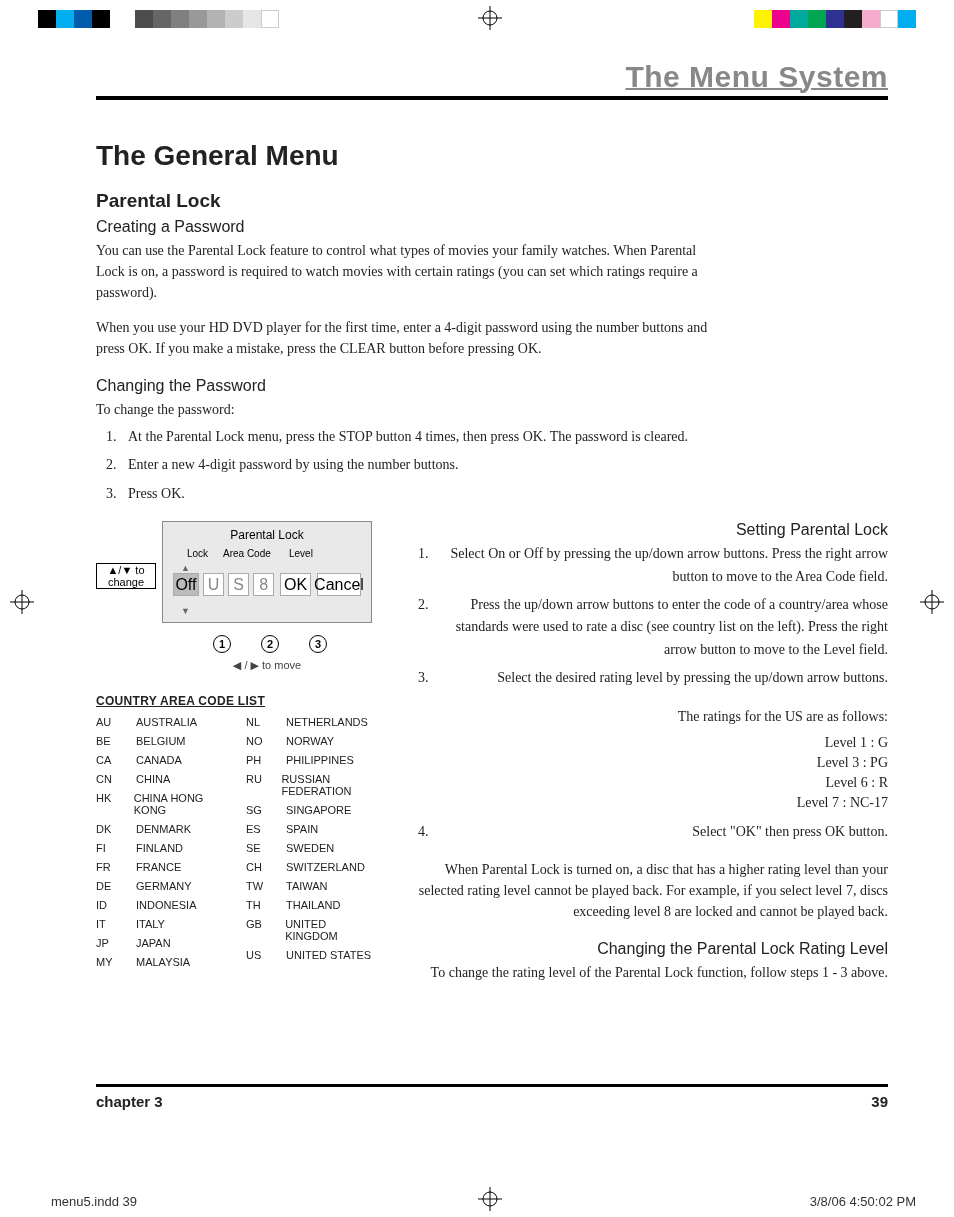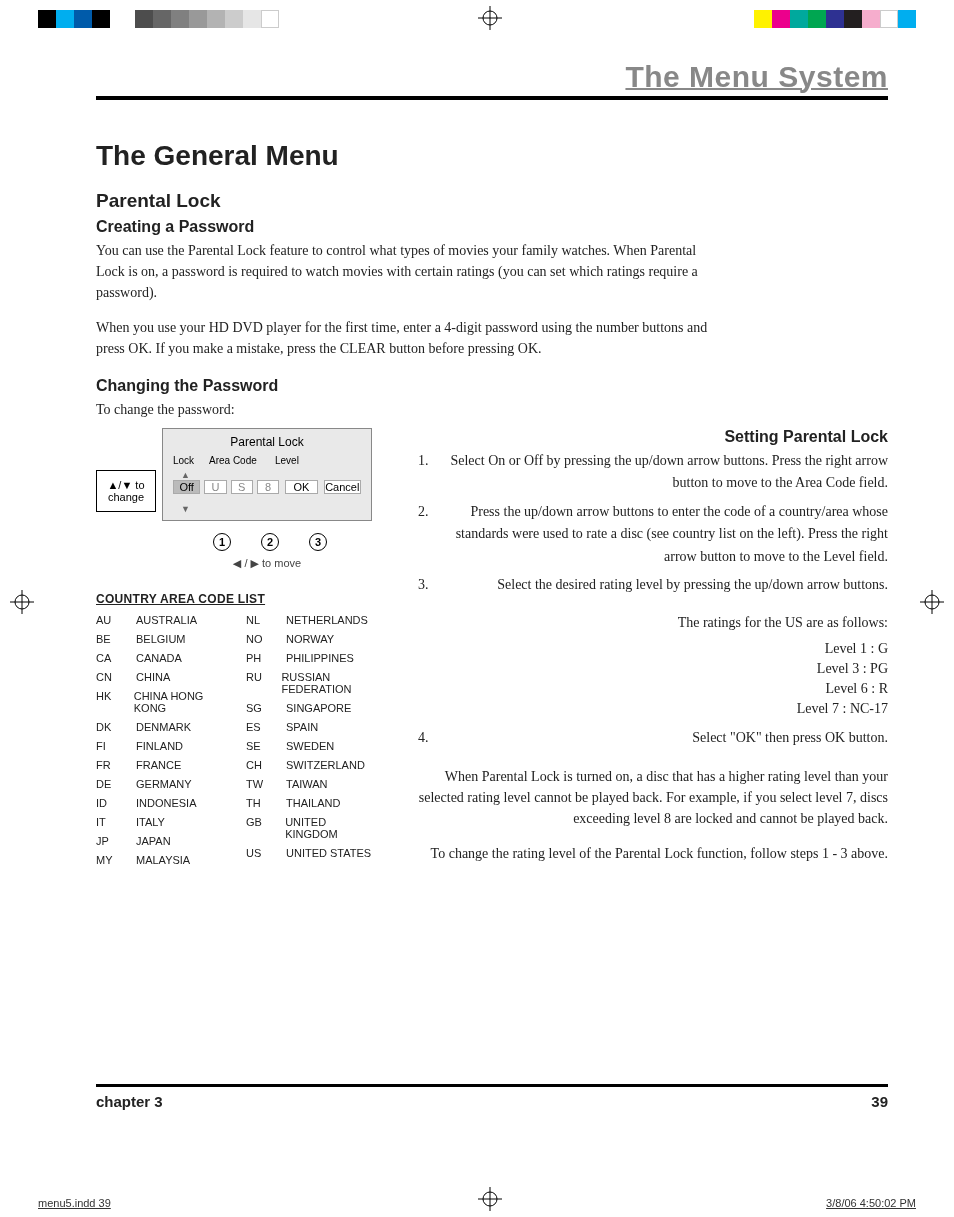--- a/index.html
+++ b/index.html
@@ -20,62 +20,62 @@
   .reg-bottom { bottom: 6px; left: 478px; }
   .reg-left { top: 590px; left: 10px; }
   .reg-right { top: 590px; right: 10px; }
 
   .page { position: absolute; top: 60px; left: 96px; width: 792px; height: 1050px; }
 
   .section-title { text-align: right; font-family: Arial, Helvetica, sans-serif; font-weight: 900; font-size: 30px; color: #888; letter-spacing: 0.5px; border-bottom: 4px solid #000; padding-bottom: 2px; margin-bottom: 40px; text-decoration: underline; text-decoration-thickness: 2px; }
 
   h1.main { font-family: Arial, Helvetica, sans-serif; font-weight: 700; font-size: 28px; margin-bottom: 18px; }
   h2.sub1 { font-family: Arial, Helvetica, sans-serif; font-weight: 700; font-size: 19px; margin-bottom: 6px; }
-  h3.sub2 { font-family: Arial, Helvetica, sans-serif; font-weight: 700; font-size: 16px; margin-bottom: 4px; }
+  h3.sub2 { font-family: Arial, Helvetica, sans-serif; font-weight: 400; font-size: 16px; margin-bottom: 4px; }
   .bodytext { font-size: 14px; line-height: 1.5; margin-bottom: 14px; max-width: 620px; }
   ol.steps { font-size: 14px; line-height: 1.6; margin-left: 24px; margin-bottom: 16px; }
   ol.steps li { padding-left: 8px; margin-bottom: 6px; }
 
   .cols { display: flex; gap: 30px; margin-top: 8px; }
   .col-left { width: 282px; }
   .col-right { flex: 1; text-align: right; }
   .col-right .bodytext, .col-right ol { max-width: none; }
   .ratings p { font-size: 14px; margin: 4px 0; }
 
   
   .osd { width: 282px; font-family: Arial, Helvetica, sans-serif; font-size: 11px; color: #000; }
-  .osd .hint { width: 60px; border: 1px solid #000; padding: 8px 4px; text-align: center; margin-top: 42px; background: #fff; }
+  .osd .hint { width: 60px; border: 1px solid #000; padding: 0 4px; text-align: center; margin-top: 42px; background: #fff; }
   .osd .row1 { display: flex; gap: 6px; align-items: flex-start; }
   .osd .panel { border: 1px solid #888; background: #e9e9e9; width: 210px; }
   .osd .panel-title { text-align: center; padding: 6px 0; font-size: 12px; }
-  .osd .labels { display: flex; padding: 0 10px 4px 10px; font-size: 10px; }
+  .osd .labels { display: flex; padding: 0 10px 4px 24px; font-size: 10px; }
   .osd .labels span:nth-child(1){ width: 36px; }
   .osd .labels span:nth-child(2){ width: 66px; }
   .osd .labels span:nth-child(3){ width: 36px; }
   .osd .fields { display: flex; padding: 0 10px 10px 10px; align-items: center; }
-  .osd .fld { border: 1px solid #aaa; background: #fff; height: 14px; display: flex; align-items: center; justify-content: center; font-size: 11px; }
+  .osd .fld { border: 1px solid #aaa; background: #fff; height: 23px; display: flex; align-items: center; justify-content: center; font-size: 16px; }
   .osd .fld.off { width: 32px; background: #bbb; }
   .osd .fld.sm { width: 26px; margin-left: 4px; color: #888; }
   .osd .btn { width: 38px; margin-left: 6px; }
   .osd .tri { font-size: 9px; color: #666; }
   .osd .circles { display: flex; justify-content: center; gap: 30px; margin: 12px 0 6px 66px; }
   .osd .circ { width: 18px; height: 18px; border: 1.5px solid #000; border-radius: 50%; display: flex; align-items: center; justify-content: center; font-size: 11px; font-weight: bold; }
   .osd .movehint { text-align: center; margin-left: 60px; font-size: 11px; color: #444; }
 
   
   .listtitle { font-family: Arial, Helvetica, sans-serif; font-weight: 700; font-size: 12px; text-decoration: underline; margin: 22px 0 8px 0; letter-spacing: 0.3px; }
   .countries { display: flex; gap: 18px; font-family: Arial, Helvetica, sans-serif; font-size: 11px; }
   .countries .colc { flex: 1; }
   .countries .item { display: flex; gap: 18px; margin-bottom: 7px; }
   .countries .code { width: 22px; }
 
   
   .chapfoot { position: absolute; bottom: 0; left: 0; right: 0; border-top: 3px solid #000; padding-top: 6px; display: flex; justify-content: space-between; font-family: Arial, Helvetica, sans-serif; font-weight: 700; font-size: 15px; }
 
-  .printfoot { position: absolute; bottom: 8px; left: 38px; right: 38px; display: flex; justify-content: space-between; font-family: Arial, Helvetica, sans-serif; font-size: 11px; color: #333; text-decoration: underline; }
+  .printfoot { position: absolute; bottom: 8px; left: 51px; right: 38px; display: flex; justify-content: space-between; font-family: Arial, Helvetica, sans-serif; font-size: 13px; color: #333; }
 </style>
 </head>
 <body>
 
 <div class="colorbar left">
   <div class="sw" style="background:#000"></div>
     <div class="sw" style="background:#00aeef"></div>
     <div class="sw" style="background:#005baa"></div>
     <div class="sw" style="background:#000"></div>
 </div>
@@ -126,20 +126,25 @@
   <div class="section-title">The Menu System</div>
 
   <h1 class="main">The General Menu</h1>
   <h2 class="sub1">Parental Lock</h2>
   <h3 class="sub2">Creating a Password</h3>
   <p class="bodytext">You can use the Parental Lock feature to control what types of movies your family watches. When Parental Lock is on, a password is required to watch movies with certain ratings (you can set which ratings require a password).</p>
   <p class="bodytext">When you use your HD DVD player for the first time, enter a 4-digit password using the number buttons and press OK. If you make a mistake, press the CLEAR button before pressing OK.</p>
 
   <h3 class="sub2" style="margin-top:18px">Changing the Password</h3>
   <p class="bodytext" style="margin-bottom:6px">To change the password:</p>
+  <ol class="steps">
+    <li>At the Parental Lock menu, press the STOP button 4 times, then press OK. The password is cleared.</li>
+    <li>Enter a new 4-digit password by using the number buttons.</li>
+    <li>Press OK.</li>
+  </ol>
 
   <div class="cols">
     <div class="col-left">
 
       <div class="osd">
         <div class="row1">
           <div class="hint">▲/▼ to change</div>
           <div class="panel">
             <div class="panel-title">Parental Lock</div>
             <div class="labels">
@@ -288,20 +293,21 @@
         <p> Level 1 : G</p>
         <p>Level 3 : PG</p>
         <p>Level 6 : R</p>
         <p>Level 7 : NC-17</p>
       </div>
       <ol class="steps" start="4" style="margin-top:10px">
         <li>Select "OK" then press OK button.</li>
       </ol>
       <p class="bodytext">When Parental Lock is turned on, a disc that has a higher rating level than your selected rating level cannot be played back. For example, if you select level 7, discs exceeding level 8 are locked and cannot be played back.</p>
 
+      <h3 class="sub2" style="margin-top:18px">Changing the Parental Lock Rating Level</h3>
       <p class="bodytext">To change the rating level of the Parental Lock function, follow steps 1 - 3 above.</p>
     </div>
   </div>
 
   <div class="chapfoot">
     <span>chapter 3</span>
     <span>39</span>
   </div>
 </div>
 

